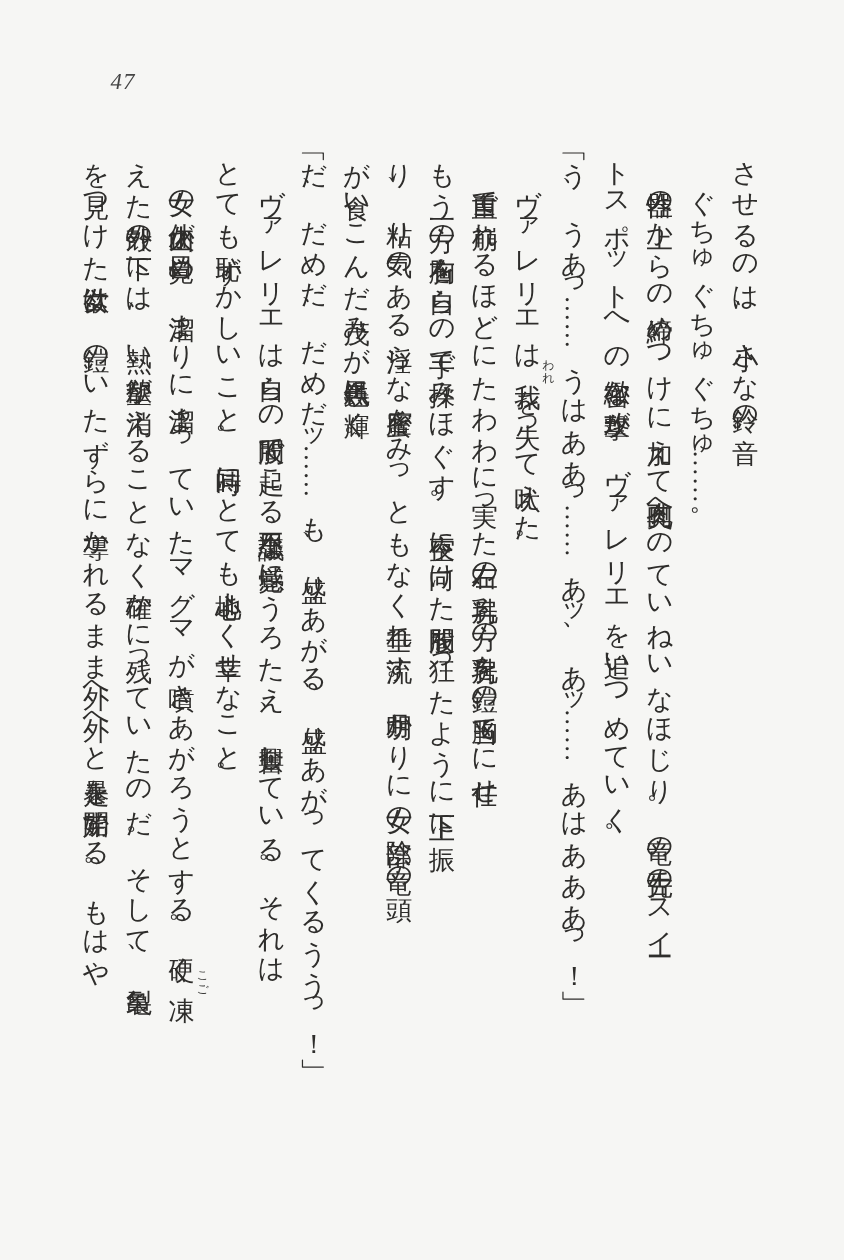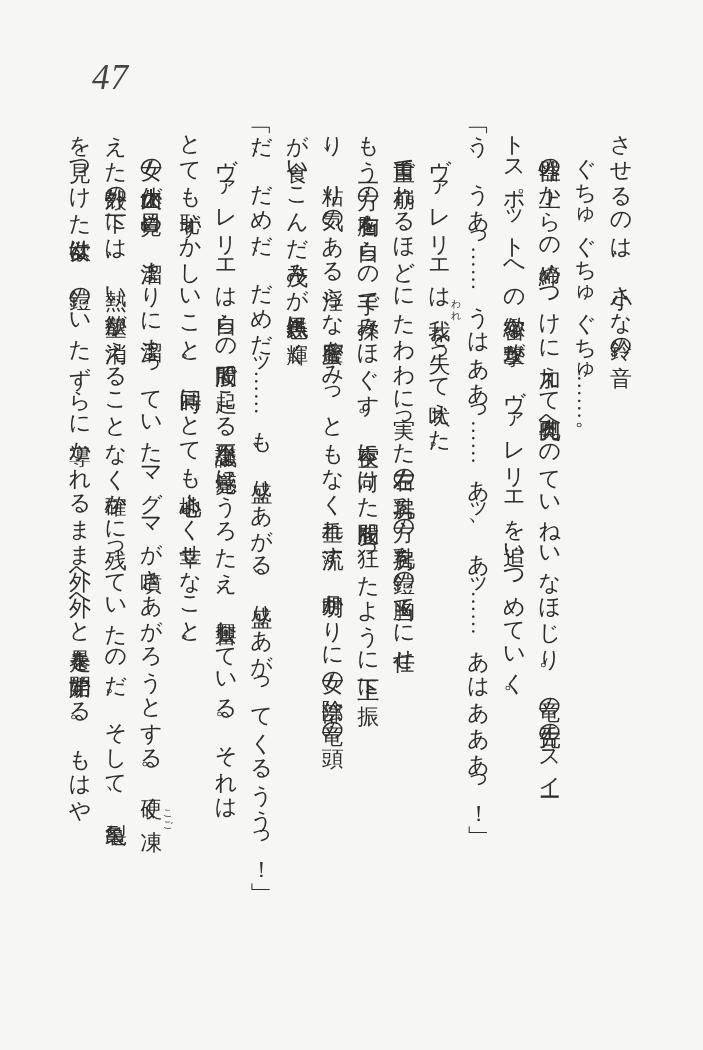--- a/index.html
+++ b/index.html
@@ -15,21 +15,21 @@
     font-family: "Liberation Serif", "DejaVu Serif", serif;
   }
   .page {
     position: absolute;
     inset: 0;
   }
   .page-number {
     position: absolute;
     left: 92px;
     top: 58px;
-    font-size: 35px;
+    font-size: 19px;
     font-style: italic;
     color: #454545;
     letter-spacing: 1px;
   }
   .text-block {
     position: absolute;
     top: 120px;
     right: 64px;
     height: 858px;
     writing-mode: vertical-rl;

